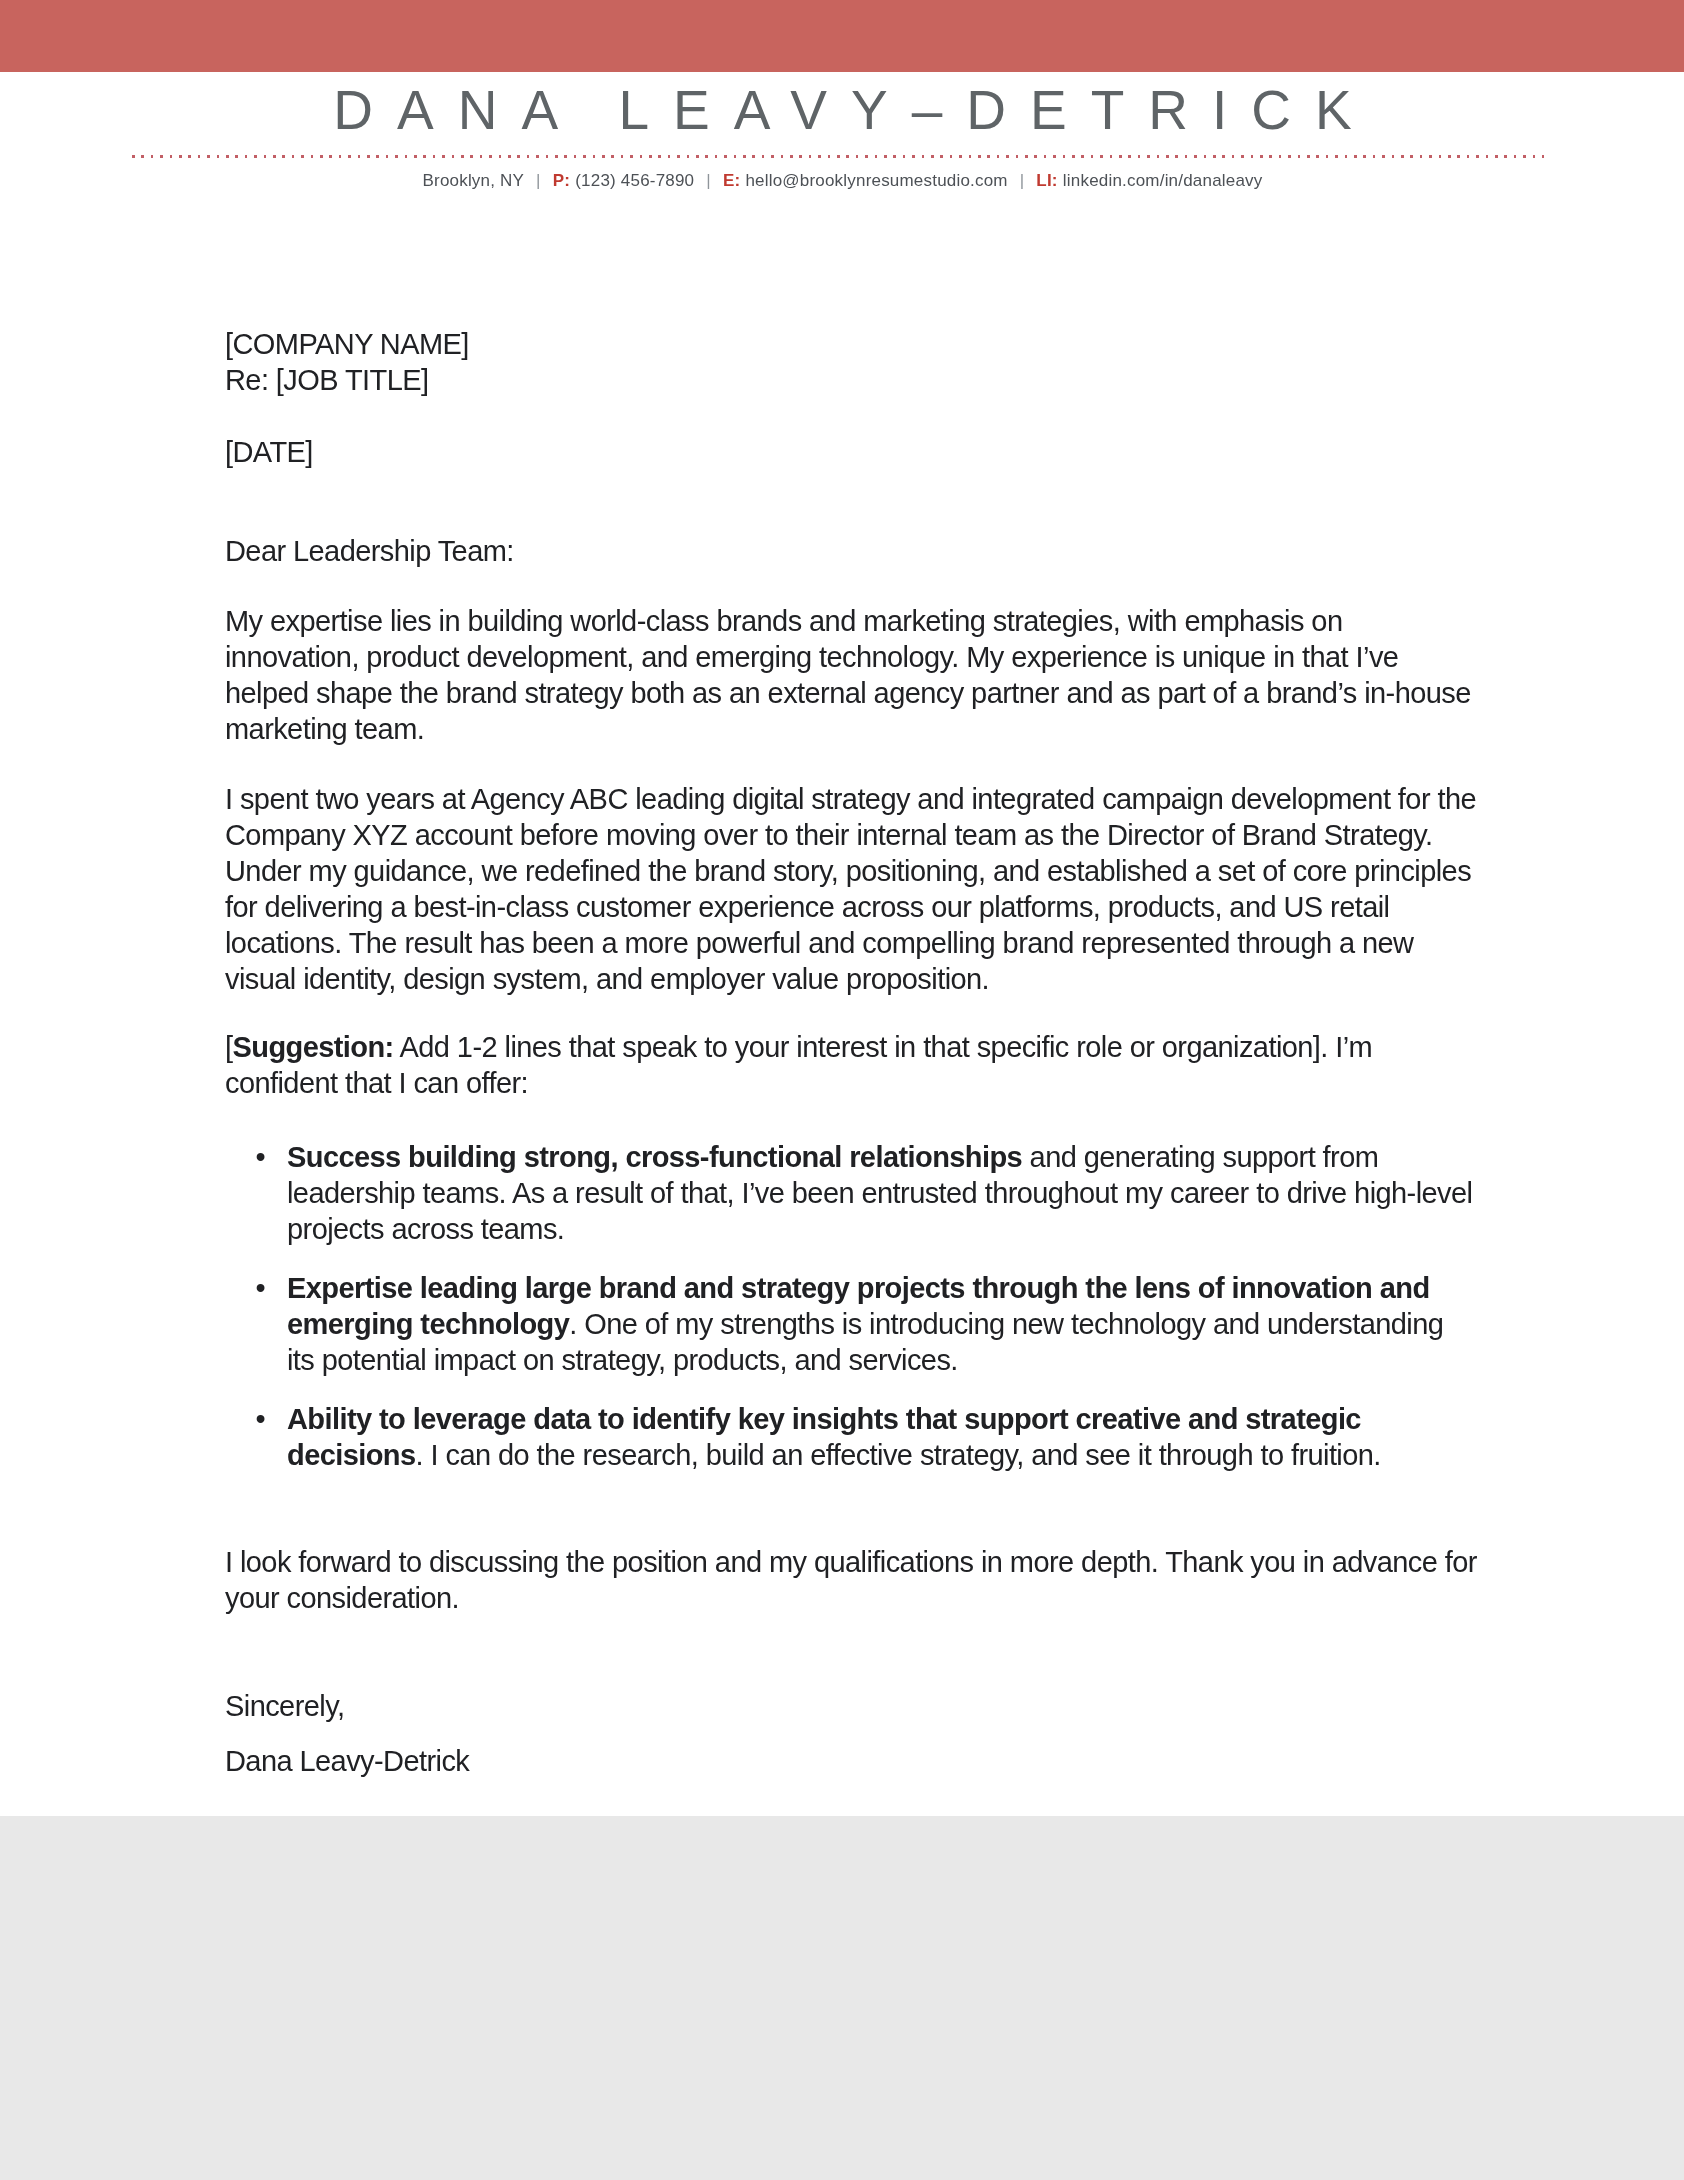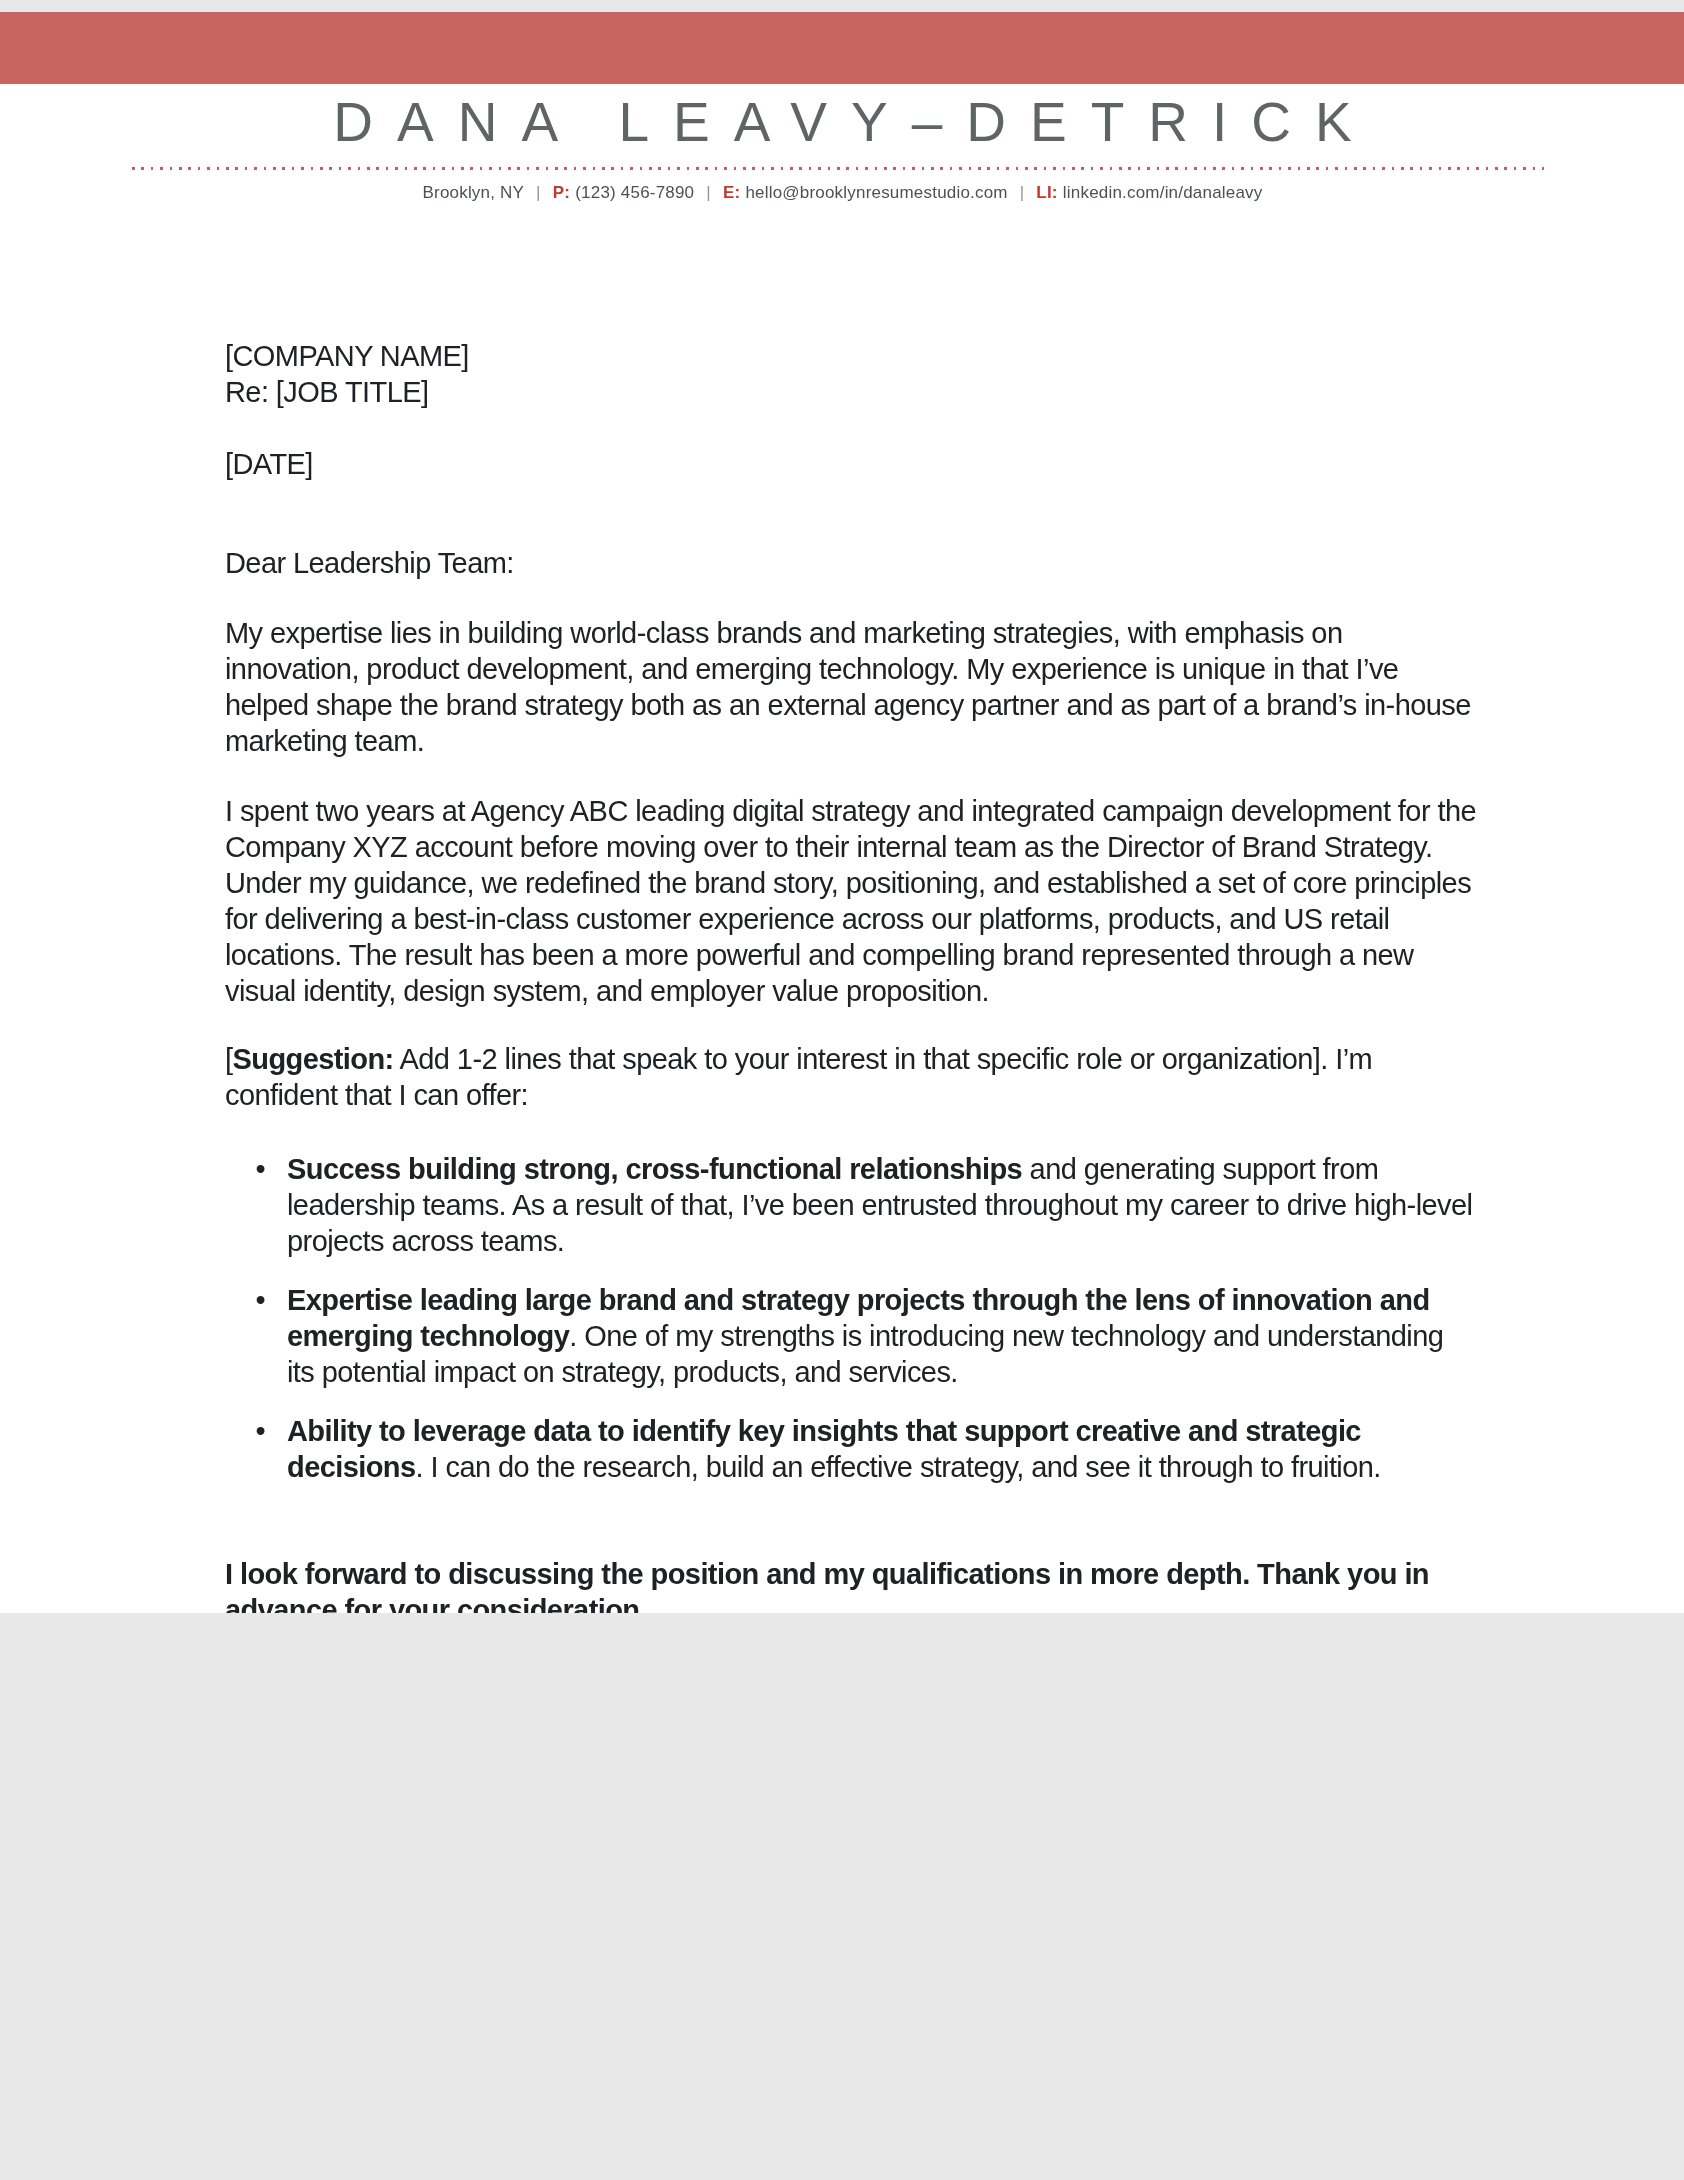--- a/index.html
+++ b/index.html
@@ -1,20 +1,20 @@
 <!DOCTYPE html>
 <html style="font-size:13.6px"><head>
 <meta charset="utf-8">
 <style>
   html, body { margin: 0; padding: 0; background: #e8e8e8; }
   .page {
     position: relative;
     width: 1685px;
-    height: 1601px;
-    margin: 12px auto;
+    height: 1816px;
+    margin: 0 auto;
     background: #ffffff;
     overflow: hidden;
     font-family: "Liberation Sans", sans-serif;
     color: #202124;
   }
   .topbar {
     width: 100%;
     height: 72px;
     background: #c8645e;
   }
@@ -66,21 +66,21 @@
   }
   ul.points li { position: relative; }
   ul.points li + li { margin-top: 23px; }
   ul.points li::before {
     content: "\2022";
     position: absolute;
     left: -31.5px;
     top: 0;
     color: #202124;
   }
-  .closing { margin-top: 71px; font-weight: bold; }
+  .closing { margin-top: 71px; }
   .valediction { margin-top: 72px; }
   .signature { margin-top: 19px; }
   b, strong { font-weight: bold; }
 </style>
 </head>
 <body>
 
 <div class="page">
 
   <div class="topbar"></div>

